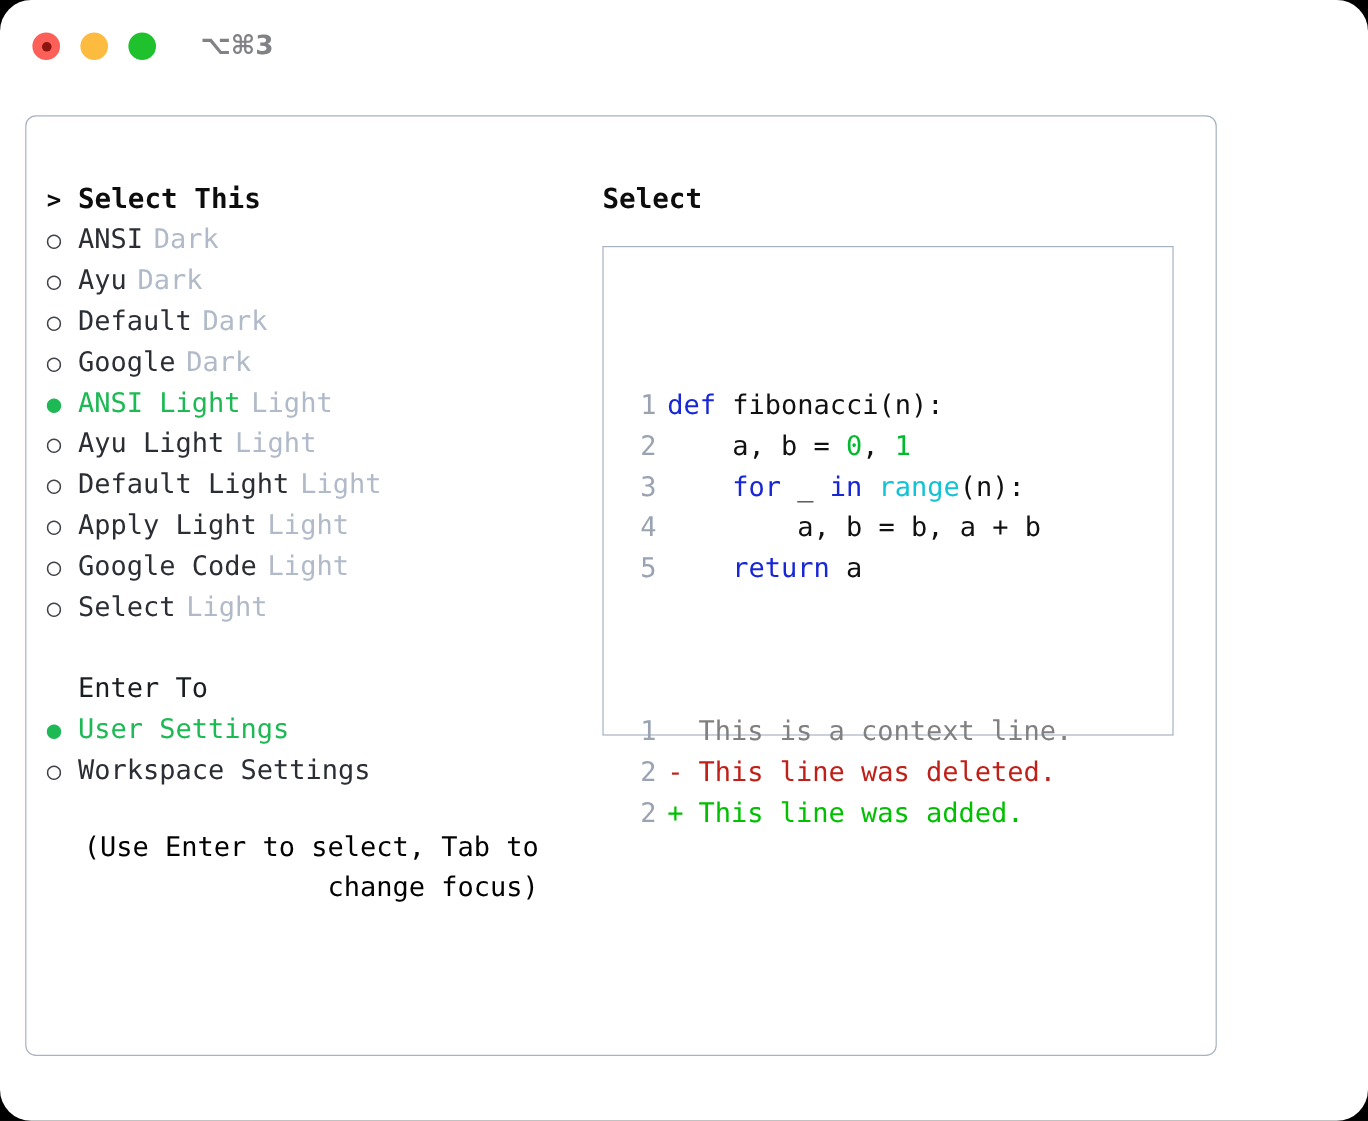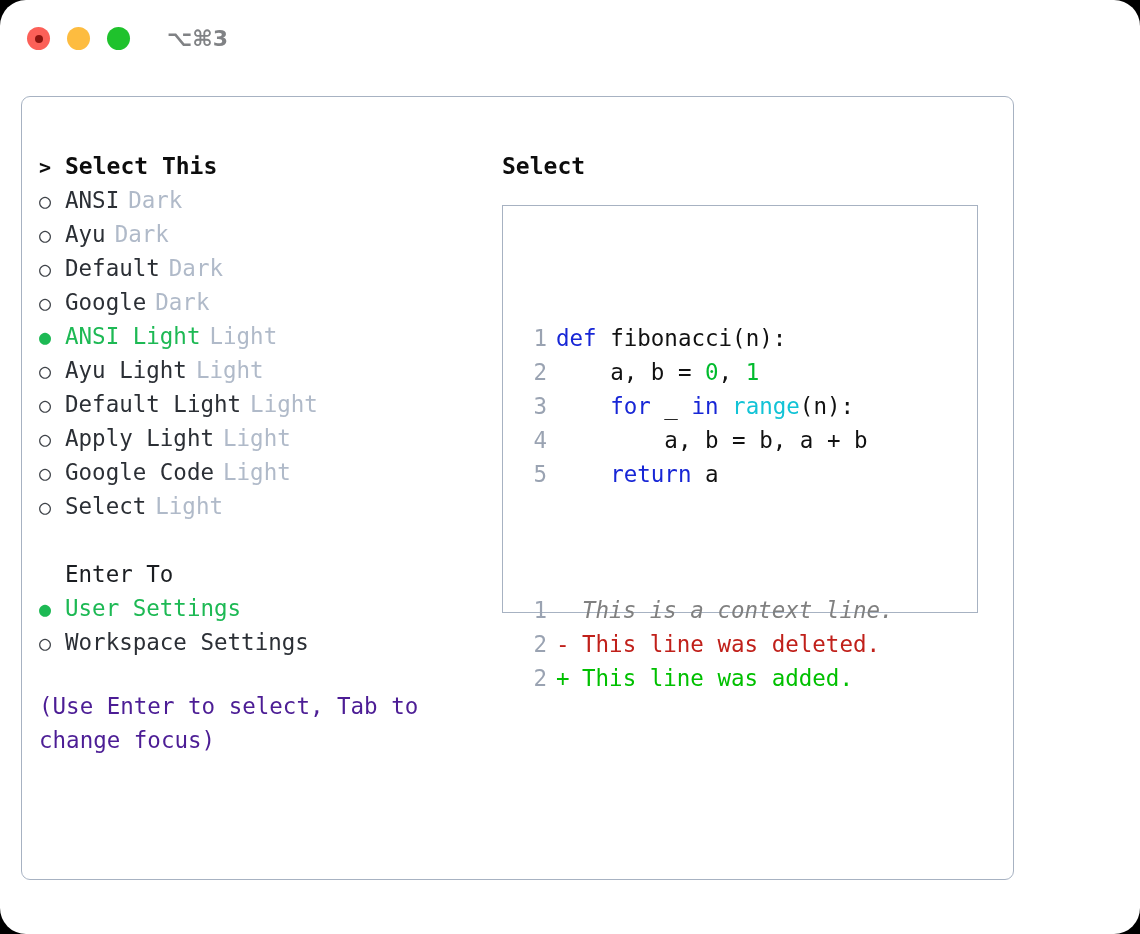--- a/index.html
+++ b/index.html
@@ -121,24 +121,25 @@
 
   .spacer-row { height: 34px; }
 
   .apply-heading {
     color: #1a1d21;
     font-weight: 400;
   }
 
   #hint-text {
     margin-top: 30px;
-    color: #4c1d95;
+    color: #000000;
     font-size: 22.5px;
     line-height: 34px;
     width: 410px;
+    text-align: right;
   }
 
   
   #preview-title {
     font-size: 23px;
     font-weight: 700;
     color: #0d0d0d;
     line-height: 34px;
     margin-bottom: 22px;
   }
@@ -170,21 +171,21 @@
     margin-right: 9px;
   }
 
   .tok-kw     { color: #1726d6; }
   .tok-fn     { color: #12c3d6; }
   .tok-num    { color: #00bb2d; }
   .tok-plain  { color: #111111; }
 
   .diff-block { margin-top: 34px; }
   .diff-sign  { display: inline-block; width: 26px; }
-  .diff-context { color: #808080; font-style: italic; }
+  .diff-context { color: #808080; }
   .diff-del     { color: #c0201a; }
   .diff-add     { color: #00c000; }
 </style>
 </head>
 <body>
 
 <div id="app-window">
 
   <div id="titlebar">
     <div class="traffic-light" id="dot-close">

